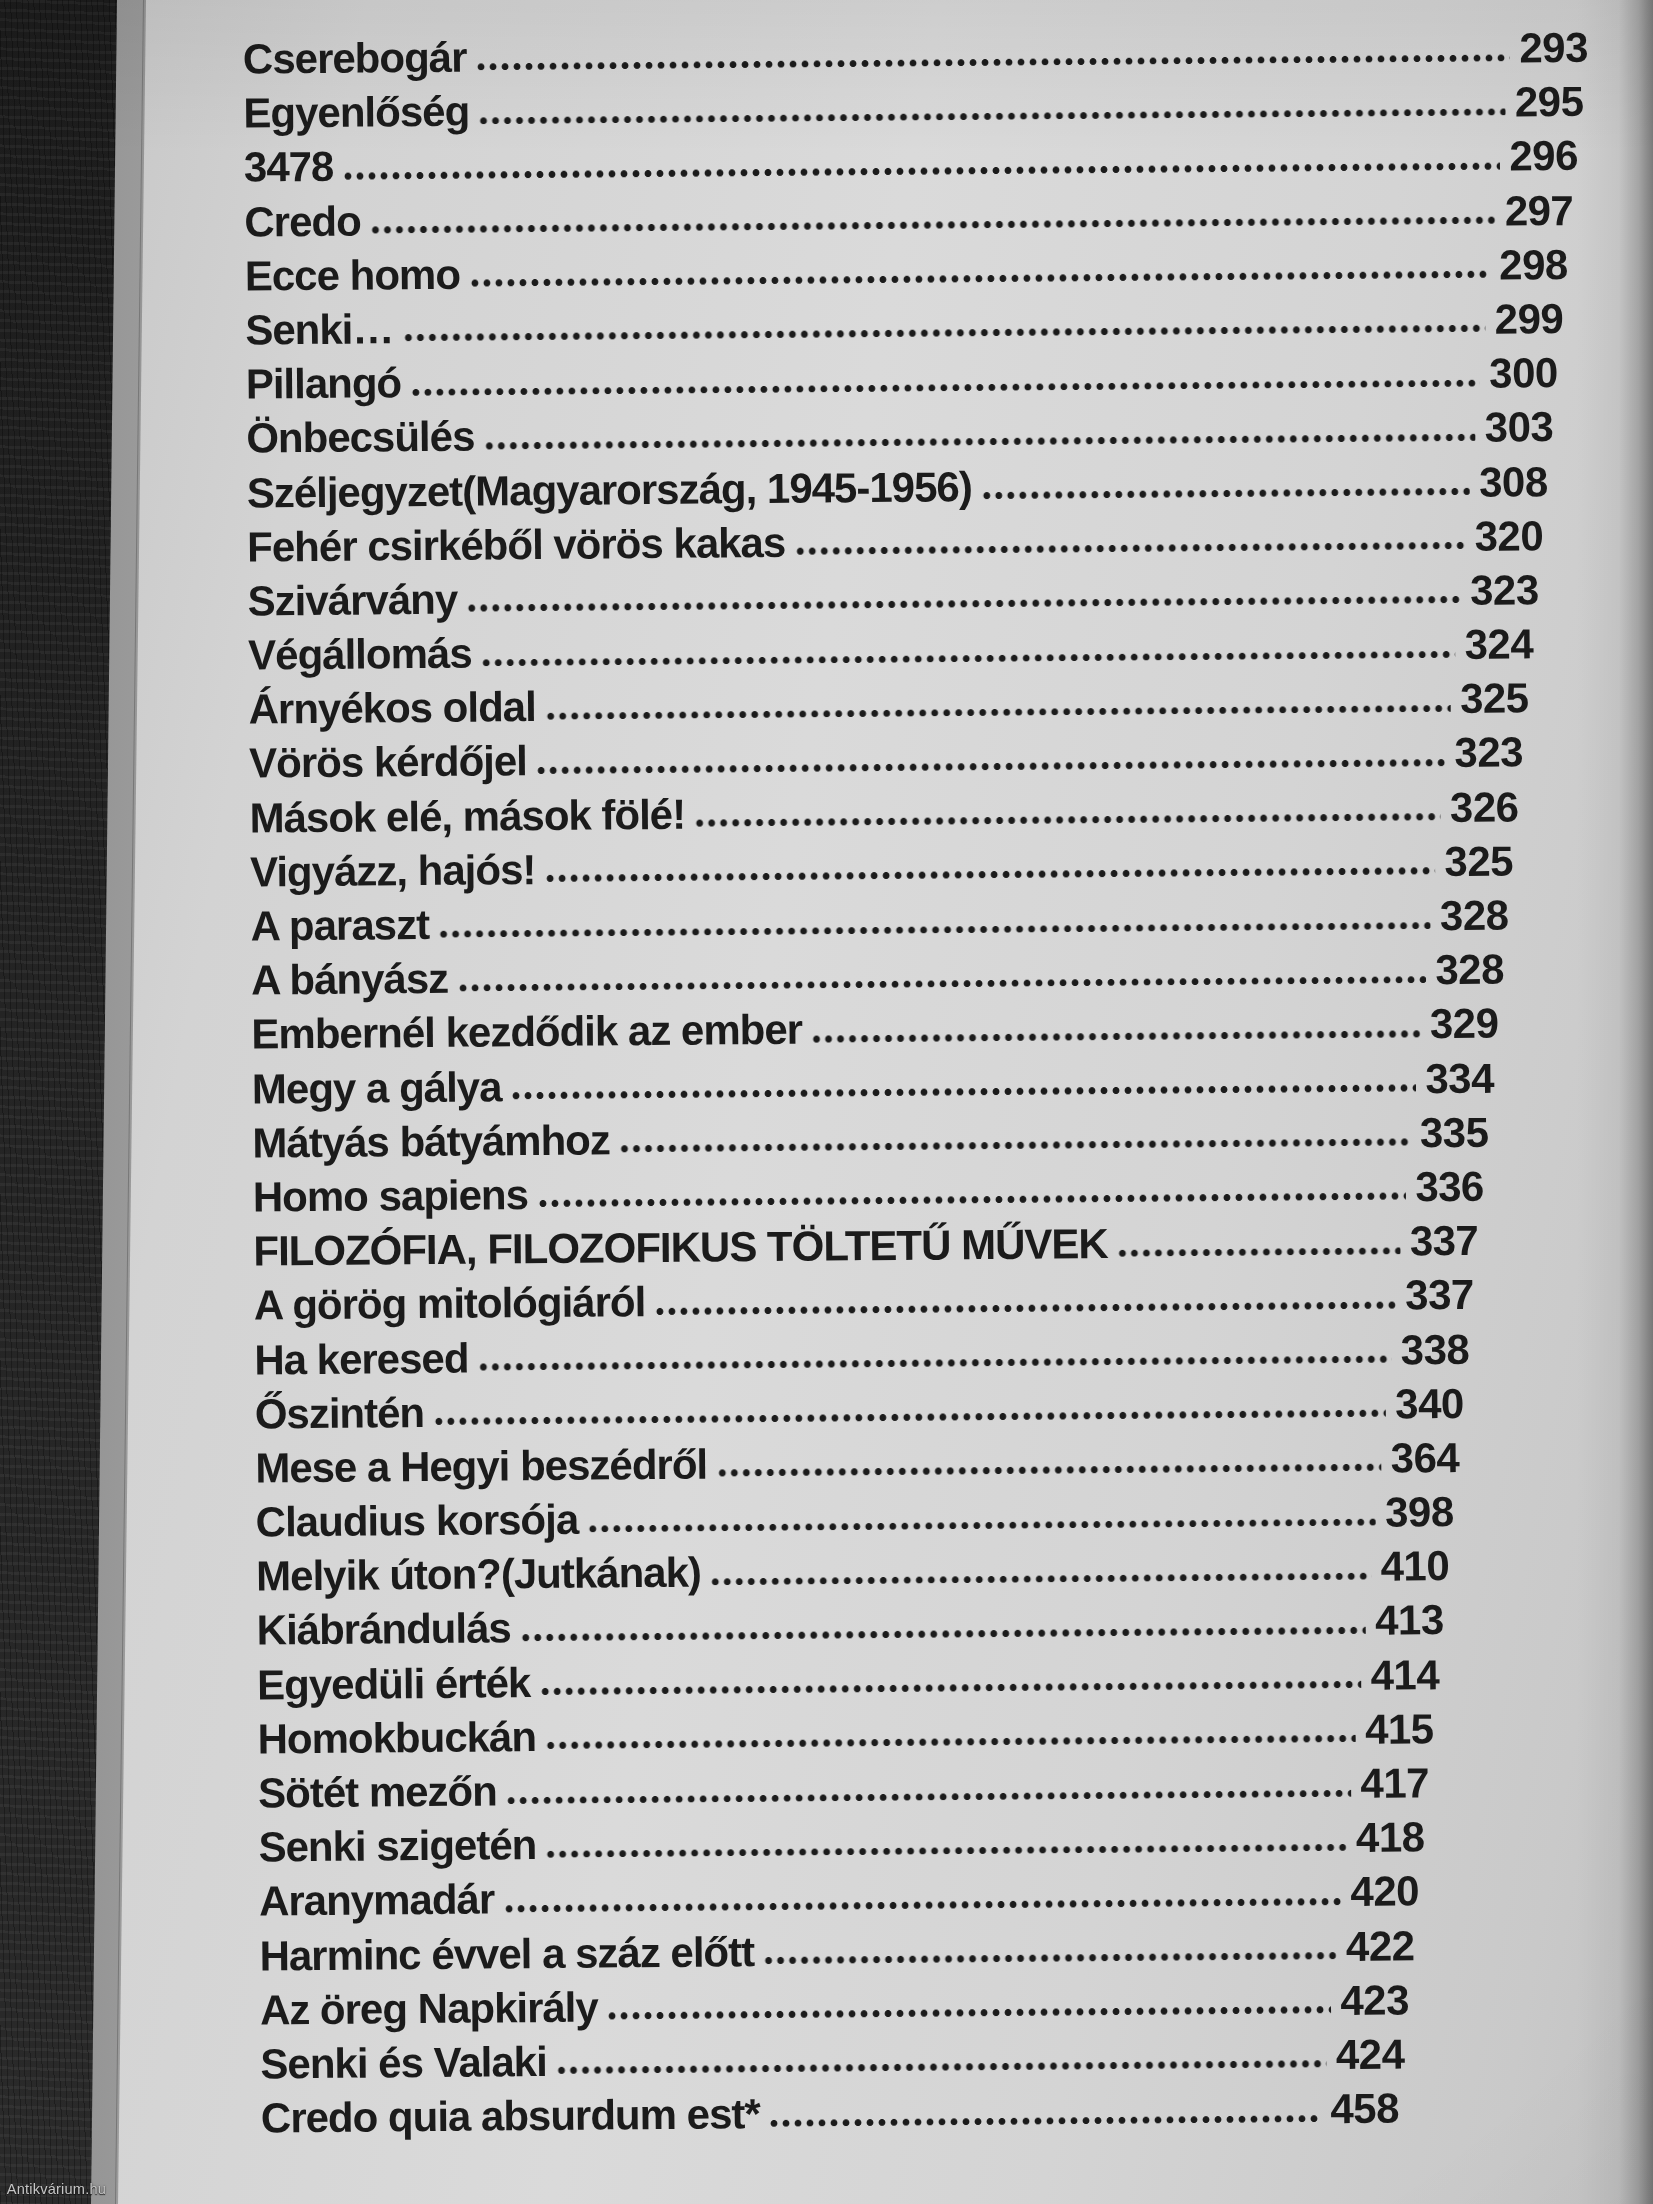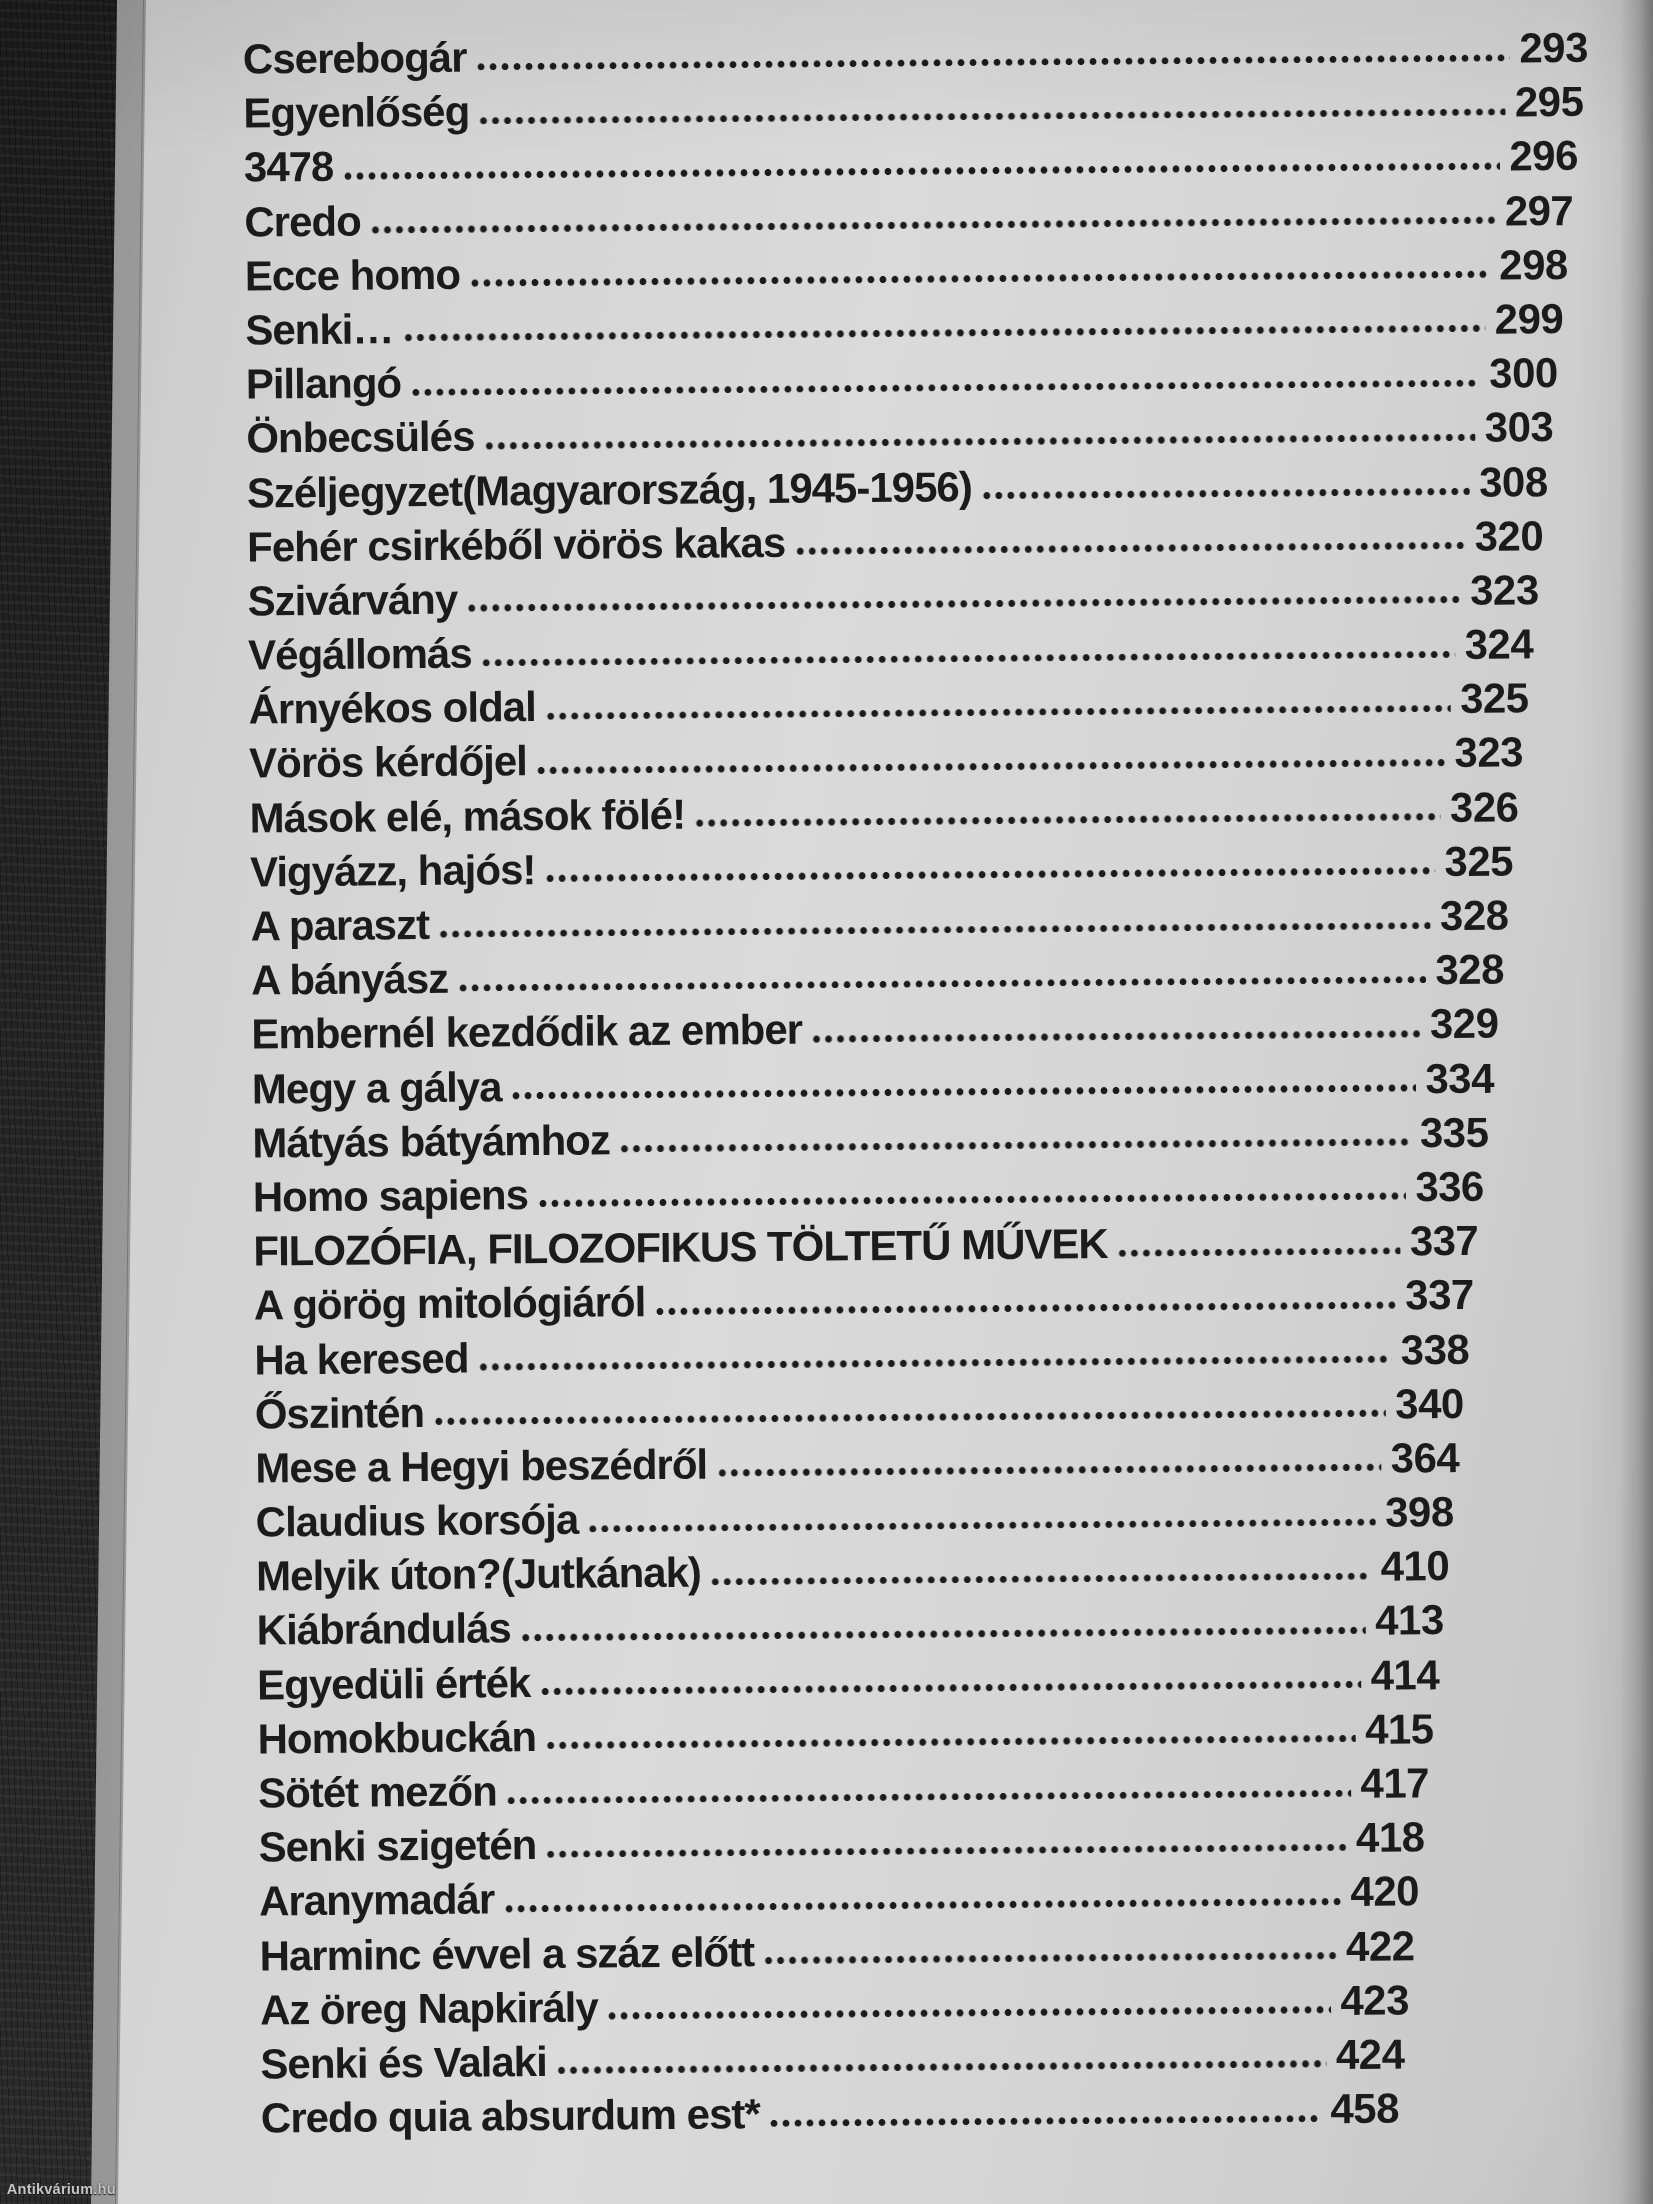--- a/index.html
+++ b/index.html
@@ -104,21 +104,21 @@
     font-size: 42px;
     line-height: 42px;
     letter-spacing: -0.5px;
     color: #1b1b1b;
   }
   
   .watermark {
     position: absolute;
     left: 6.8px;
     top: 2181px;
-    font-weight: bold;
+    font-weight: normal;
     font-size: 14.6px;
     letter-spacing: 0.2px;
     color: #c6c6c6;
     text-shadow: 0 1px 1px rgba(20,20,20,0.9), 0 0 1.9px rgba(30,30,30,0.7);
     z-index: 6;
   }
 </style>
 </head>
 <body>
 

